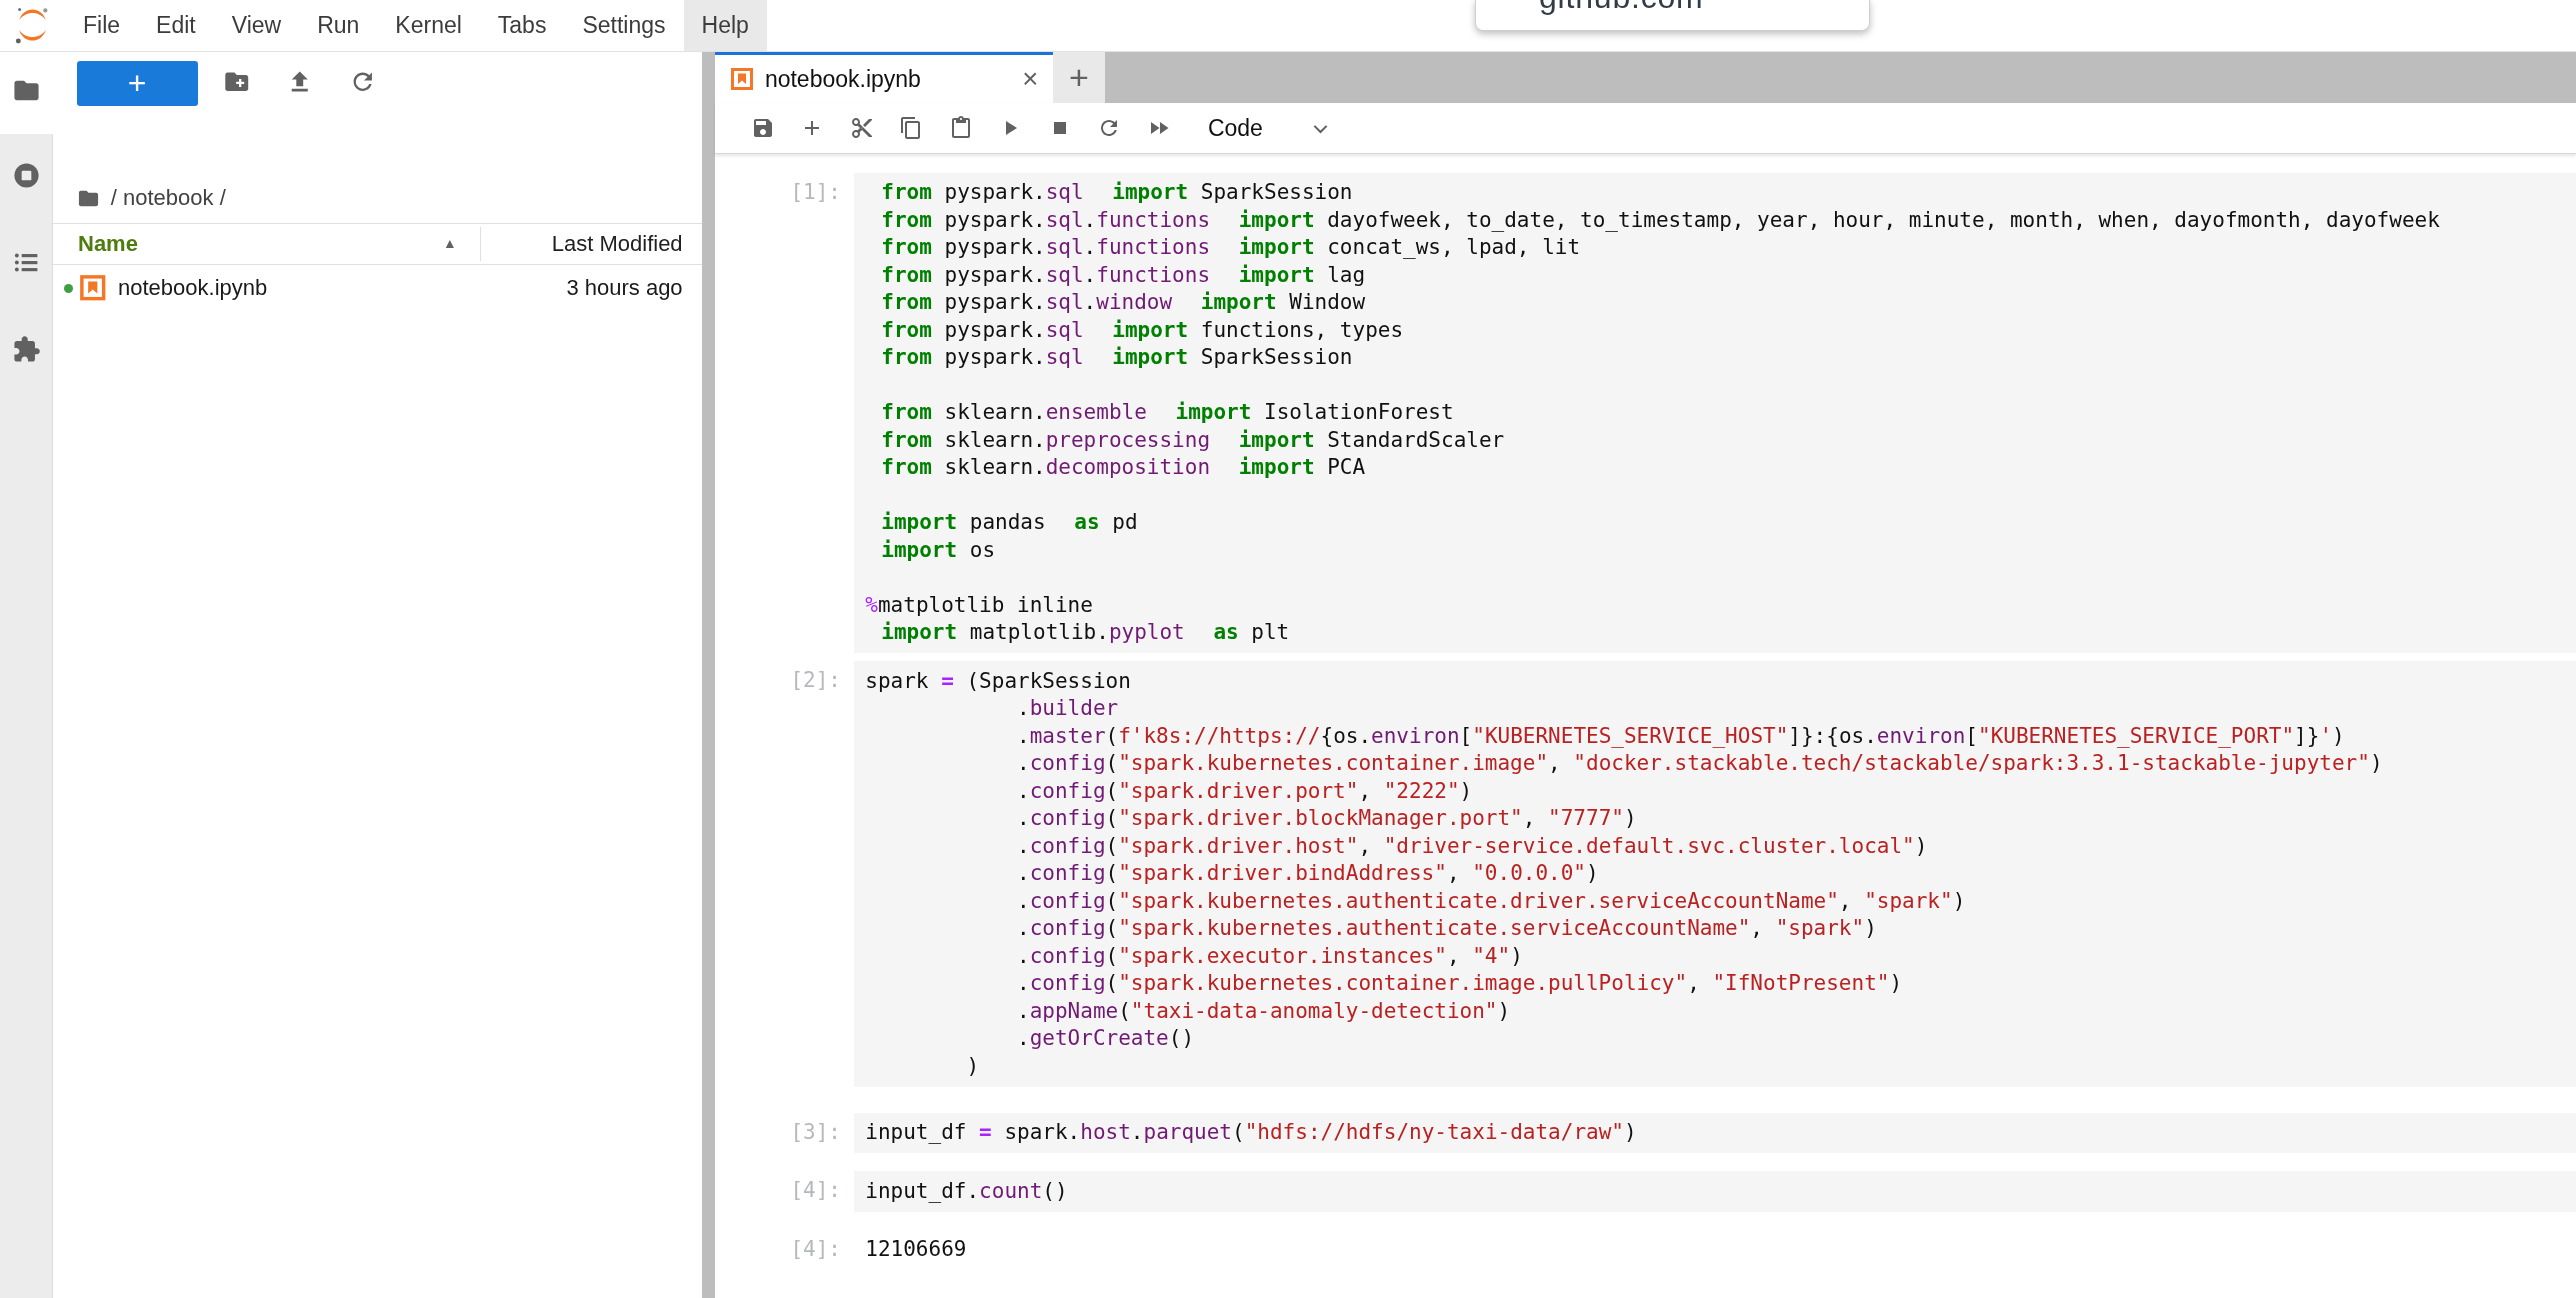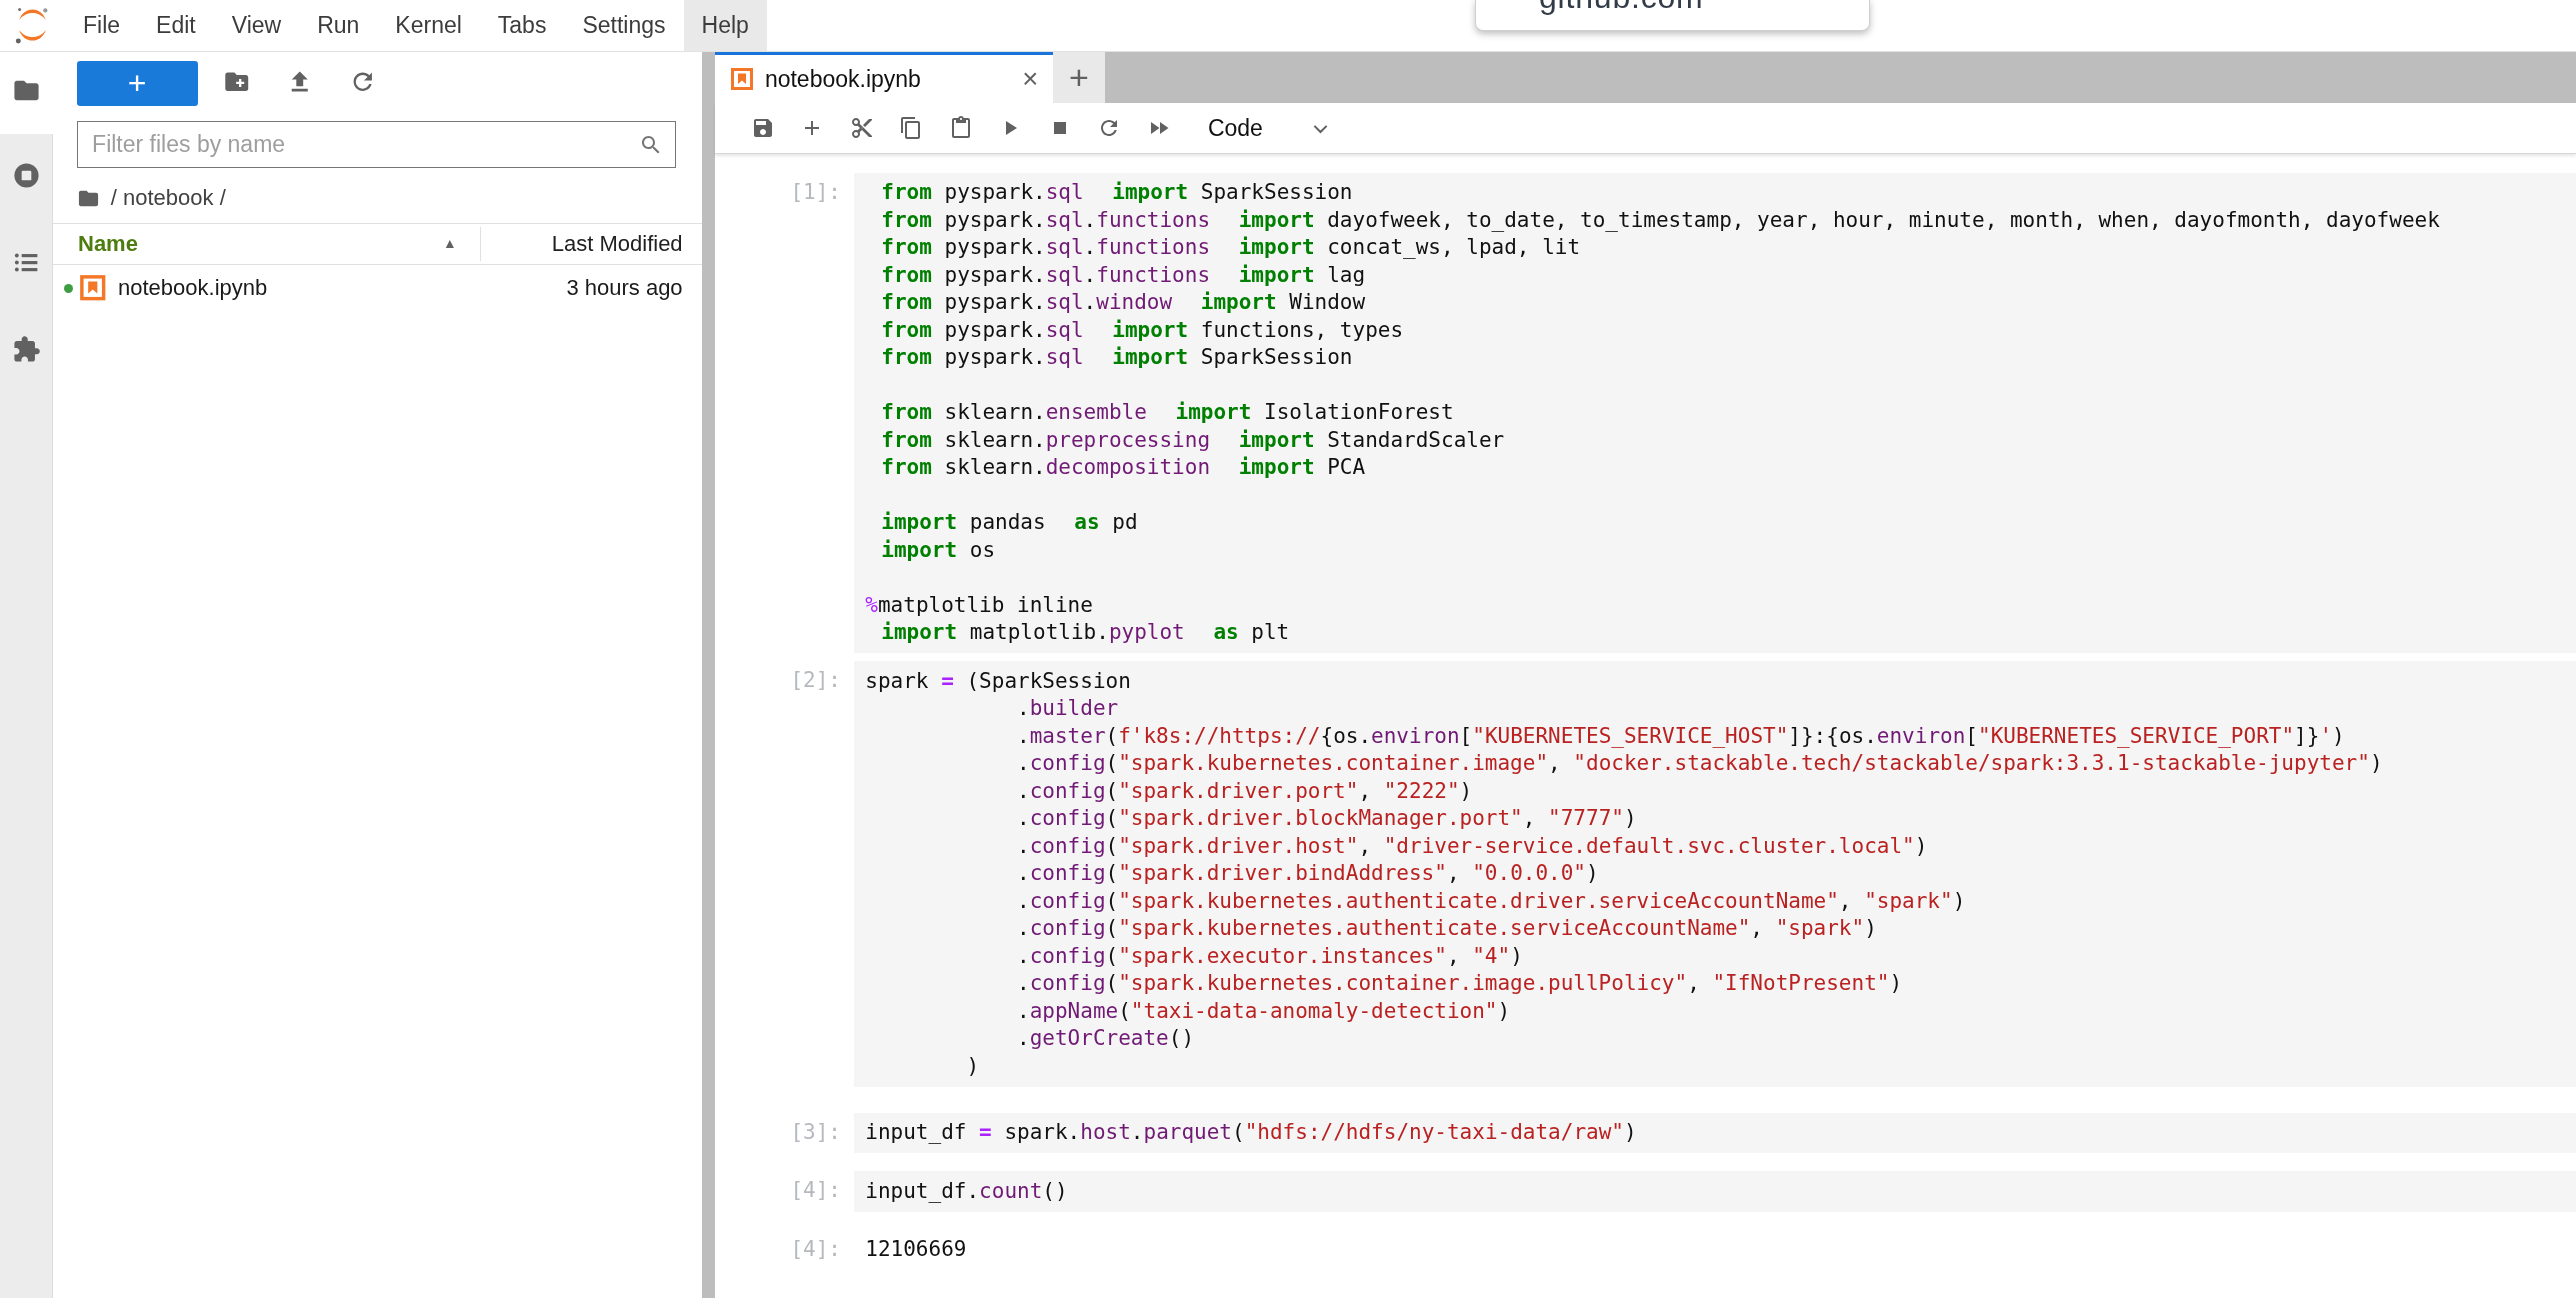--- a/index.html
+++ b/index.html
@@ -165,26 +165,20 @@
       <svg viewBox="0 0 24 24" width="27.5" height="27.5">
         <path d="M9 16h6v-6h4l-7-7-7 7h4zM5 18h14v2.5H5z" fill="#616161"></path>
       </svg>
     </button>
     <button class="fb-tool" id="fb-refresh">
       <svg viewBox="0 0 24 24" width="27.5" height="27.5">
         <path d="M17.65 6.35C16.2 4.9 14.21 4 12 4c-4.42 0-7.99 3.58-7.99 8s3.57 8 7.99 8c3.73 0 6.84-2.55 7.73-6h-2.08c-.82 2.33-3.04 4-5.65 4-3.31 0-6-2.69-6-6s2.69-6 6-6c1.66 0 3.14.69 4.22 1.78L13 11h7V4l-2.35 2.35z" fill="#616161"></path>
       </svg>
     </button>
 
-    <div id="filter-box">
-      <input id="filter-input" type="text" placeholder="Filter files by name" style="">
-      <svg id="filter-search-icon" viewBox="0 0 24 24">
-        <path d="M15.5 14h-.79l-.28-.27C15.41 12.59 16 11.11 16 9.5 16 5.91 13.09 3 9.5 3S3 5.91 3 9.5 5.91 16 9.5 16c1.61 0 3.09-.59 4.23-1.57l.27.28v.79l5 4.99L20.49 19l-4.99-5zm-6 0C7.01 14 5 11.99 5 9.5S7.01 5 9.5 5 14 7.01 14 9.5 11.99 14 9.5 14z" fill="#757575"></path>
-      </svg>
-    </div>
 
     <div id="breadcrumb">
       <svg viewBox="0 0 24 24" width="23" height="23">
         <path d="M10 4H4c-1.1 0-2 .9-2 2v12c0 1.1.9 2 2 2h16c1.1 0 2-.9 2-2V8c0-1.1-.9-2-2-2h-8l-2-2z" fill="#616161"></path>
       </svg>
       <span class="crumb-text">/ notebook /</span>
     </div>
 
     <div id="fb-header">
       <span id="col-name">Name</span>

